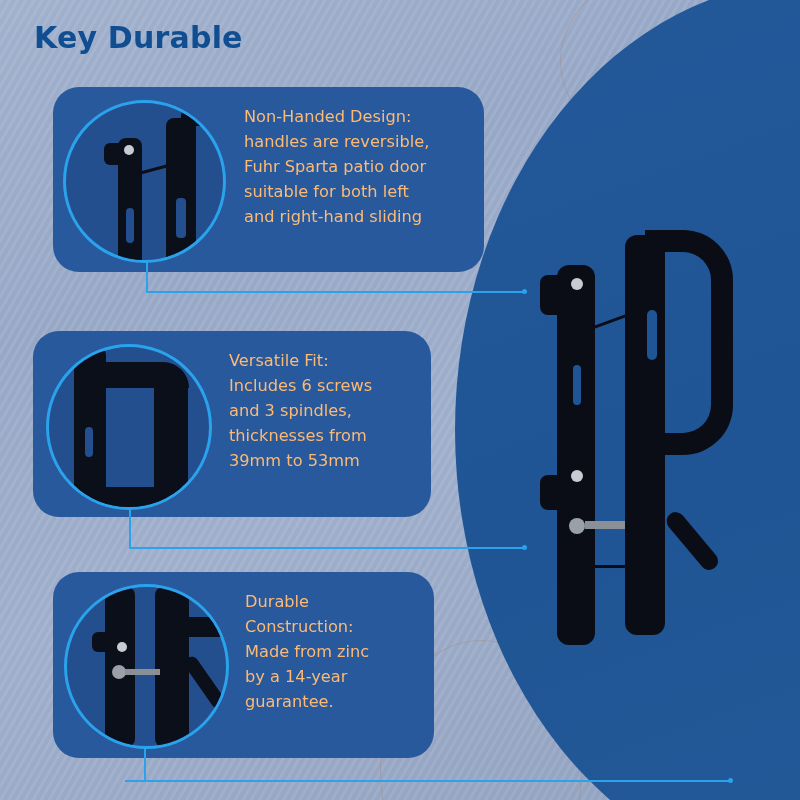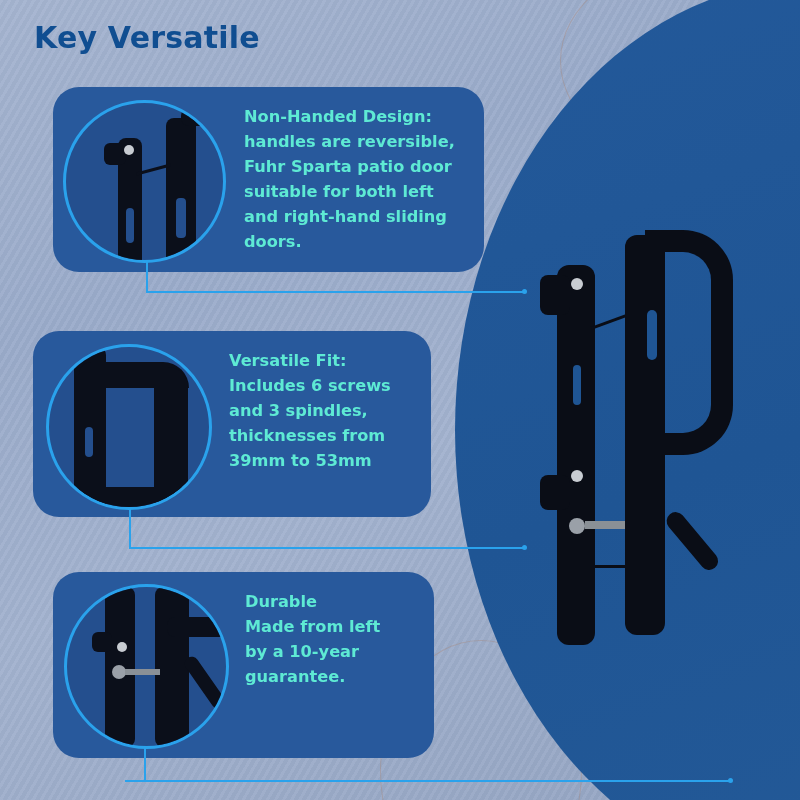--- a/index.html
+++ b/index.html
@@ -7,40 +7,40 @@
       font-family:"DejaVu Sans","Liberation Sans",sans-serif;
       background:
         linear-gradient(155deg, rgba(255,255,255,0.10) 0%, rgba(255,255,255,0) 30%, rgba(255,255,255,0.08) 55%, rgba(0,0,0,0.04) 100%),
         repeating-linear-gradient(120deg, rgba(255,255,255,0.05) 0 3px, rgba(0,0,0,0.02) 3px 7px),
         #9aabca; }
     .vein { position:absolute; border-radius:50%; border:1.5px solid rgba(170,130,110,0.35); }
     .big-circle { position:absolute; left:455px; top:-20px; width:720px; height:900px; border-radius:50%;
       background: linear-gradient(160deg, #23599a 0%, #1f5594 50%, #245a98 100%); }
     .title { position:absolute; left:34px; top:20px; font-size:30px; font-weight:bold; color:#104e91; letter-spacing:0.2px; }
     .panel { position:absolute; background:#28599c; border-radius:26px; }
-    .panel .text { position:absolute; color:#5eead4; font-weight:bold; font-size:16.2px; line-height:25px; }
+    .panel .text { position:absolute; color:#fdba74; font-weight:normal; font-size:16.2px; line-height:25px; }
     .ring { position:absolute; border:3px solid #2aa2ec; border-radius:50%; overflow:hidden; background:#244f8e; box-sizing:border-box; }
     .ring .bar { position:absolute; background:#0b0f1a; border-radius:8px; }
     .ring .slot { position:absolute; background:#244f8e; border-radius:4px; }
     .ring .screw { position:absolute; width:10px; height:10px; border-radius:50%; background:#c8ccd2; }
     .line-v { position:absolute; width:1.5px; background:#2aa2ec; }
     .line-h { position:absolute; height:1.5px; background:#2aa2ec; }
     .dot { position:absolute; width:5px; height:5px; border-radius:50%; background:#2aa2ec; }
     .handle { position:absolute; }
     .hbar { position:absolute; background:#0a0d16; border-radius:12px; }
   </style>
 </head>
 <body>
 
 <div class="vein" style="left:560px;top:-40px;width:260px;height:200px;"></div>
 <div class="vein" style="left:380px;top:640px;width:200px;height:260px;"></div>
 
 <div class="big-circle"></div>
 
-<div class="title">Key Versatile</div>
+<div class="title">Key Durable</div>
 
 <div class="handle" style="left:535px;top:230px;width:200px;height:420px;">
 
   <div class="hbar" style="left:22px;top:35px;width:38px;height:380px;"></div>
   <div class="hbar" style="left:5px;top:45px;width:30px;height:40px;border-radius:8px;"></div>
   <div class="hbar" style="left:5px;top:245px;width:30px;height:35px;border-radius:8px;"></div>
   <div style="position:absolute;left:38px;top:135px;width:8px;height:40px;background:#1f5594;border-radius:4px;"></div>
   <div style="position:absolute;left:36px;top:48px;width:12px;height:12px;border-radius:50%;background:#c8ccd2;"></div>
   <div style="position:absolute;left:36px;top:240px;width:12px;height:12px;border-radius:50%;background:#c8ccd2;"></div>
   <div style="position:absolute;left:34px;top:288px;width:16px;height:16px;border-radius:50%;background:#9aa0a8;"></div>
@@ -67,21 +67,20 @@
     <div class="slot" style="left:110px;top:95px;width:10px;height:40px;"></div>
     <div class="screw" style="left:58px;top:42px;"></div>
     <div style="position:absolute;left:70px;top:65px;width:35px;height:3px;background:#0b0f1a;transform:rotate(-15deg);"></div>
   </div>
   <div class="text" style="left:191px;top:17px;width:240px;">
     <div>Non-Handed Design:</div>
     <div>handles are reversible,</div>
     <div>Fuhr Sparta patio door</div>
     <div>suitable for both left</div>
     <div>and right-hand sliding</div>
-    <div>doors.</div>
   </div>
 </div>
 <div class="line-v" style="left:146px;top:262px;height:30px;"></div>
 <div class="line-h" style="left:146px;top:291px;width:378px;"></div>
 <div class="dot" style="left:522px;top:289px;"></div>
 
 <div class="panel" style="left:33px;top:331px;width:398px;height:186px;">
   <div class="ring" style="left:13px;top:13px;width:166px;height:166px;">
     <div class="bar" style="left:25px;top:0px;width:32px;height:170px;"></div>
     <div class="bar" style="left:30px;top:15px;width:110px;height:26px;border-radius:14px 30px 0 0;"></div>
@@ -107,20 +106,21 @@
     <div class="bar" style="left:88px;top:0px;width:34px;height:160px;"></div>
     <div class="bar" style="left:100px;top:30px;width:60px;height:20px;"></div>
     <div class="bar" style="left:25px;top:45px;width:20px;height:20px;border-radius:6px;"></div>
     <div class="screw" style="left:50px;top:55px;"></div>
     <div style="position:absolute;left:45px;top:78px;width:14px;height:14px;border-radius:50%;background:#9aa0a8;"></div>
     <div style="position:absolute;left:58px;top:82px;width:35px;height:6px;background:#8a9096;"></div>
     <div class="bar" style="left:115px;top:75px;width:14px;height:60px;transform:rotate(-35deg);transform-origin:top left;"></div>
   </div>
   <div class="text" style="left:192px;top:17px;width:200px;">
     <div>Durable</div>
-    <div>Made from left</div>
-    <div>by a 10-year</div>
+    <div>Construction:</div>
+    <div>Made from zinc</div>
+    <div>by a 14-year</div>
     <div>guarantee.</div>
   </div>
 </div>
 <div class="line-v" style="left:144px;top:748px;height:33px;"></div>
 <div class="line-h" style="left:125px;top:780px;width:605px;"></div>
 <div class="dot" style="left:728px;top:778px;"></div>
 
 </body></html>

